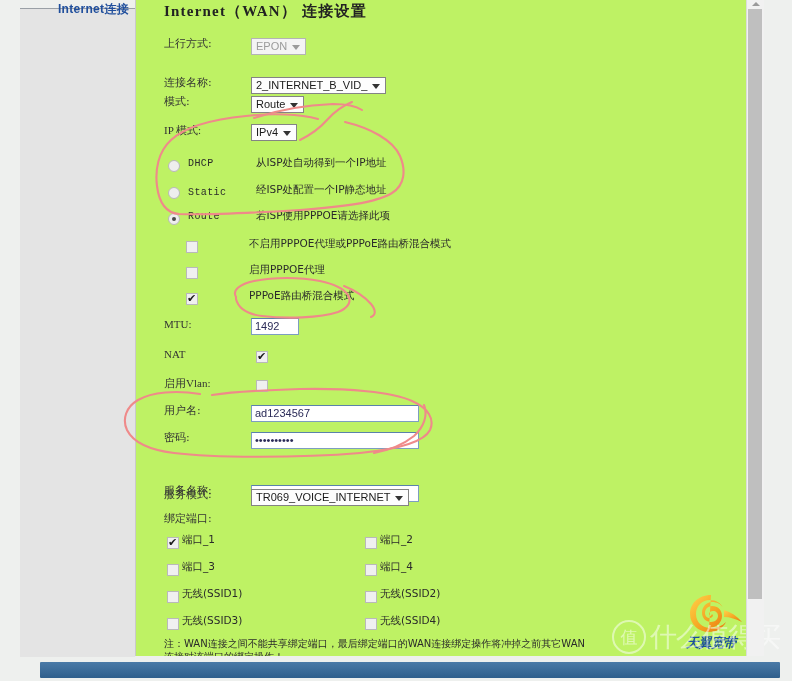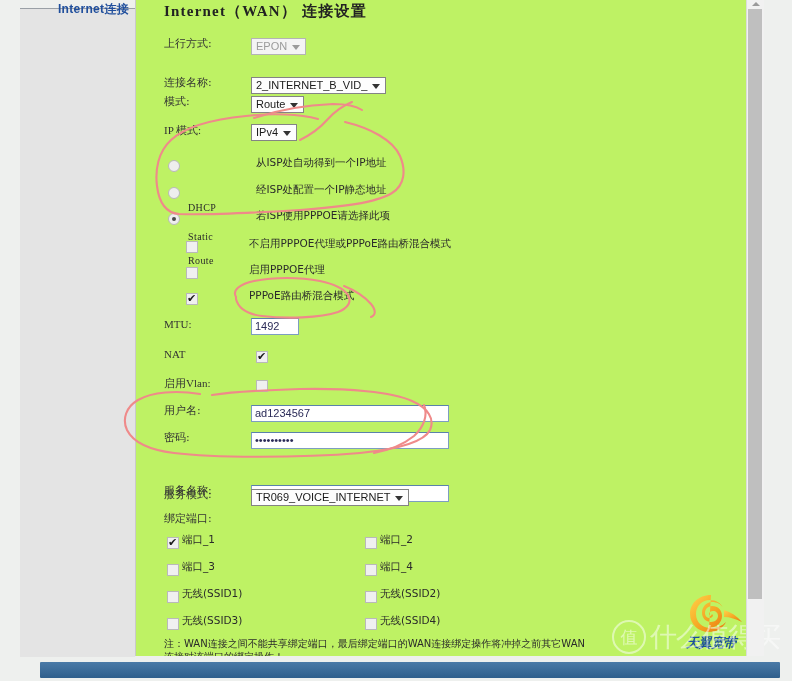--- a/index.html
+++ b/index.html
@@ -162,21 +162,21 @@
     border: 1px solid #7d9ec0;
     border-top-color: #5a82aa;
     background: #ffffff;
     font-family: "Liberation Sans", sans-serif;
     font-size: 11px;
     color: #2b2b58;
     padding: 1px 3px;
     height: 17px;
     box-sizing: border-box;
   }
-  input.txt.wide  { width: 198px; }
+  input.txt.wide  { width: 168px; }
   input.txt.mtu   { width: 48px; }
 
   
   .radio {
     display: inline-block;
     width: 12px; height: 12px;
     border-radius: 50%;
     border: 1px solid #b9b9b9;
     background: #eeeeee;
     vertical-align: middle;
@@ -204,26 +204,25 @@
     content: "\2714";
     position: absolute;
     left: 0px; top: -3px;
     font-size: 11px;
     line-height: 14px;
     color: #1c1c1c;
   }
 
   .opt-name {
     position: absolute;
-    font-family: Liberation Serif, serif;
+    font-family: Liberation Mono, monospace;
     font-size: 10px;
     letter-spacing: .4px;
     color: #2a2a2a;
     white-space: nowrap;
-    margin-top: 44px;
   }
   .opt-desc {
     position: absolute;
     font-family: "DejaVu Sans", sans-serif;
     font-size: 10.5px;
     color: #2a2a2a;
     white-space: nowrap;
   }
   .cb-desc {
     position: absolute;

